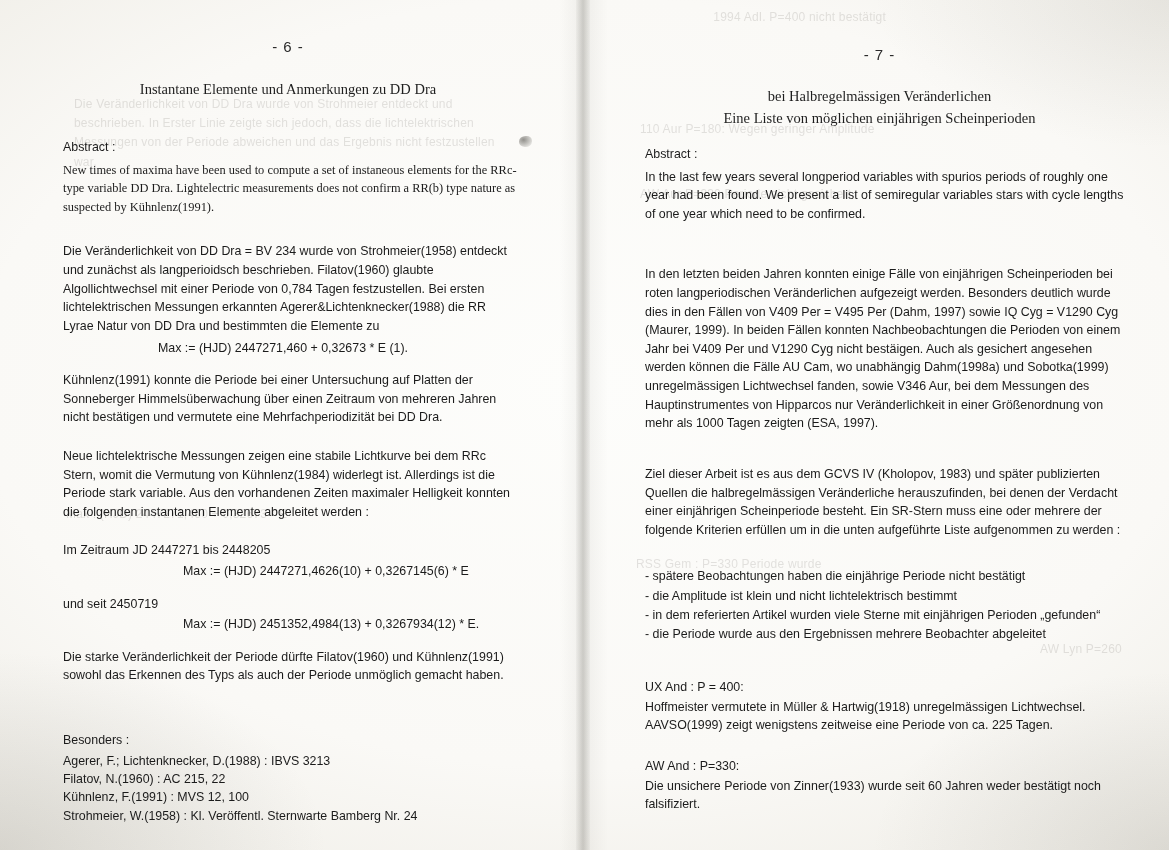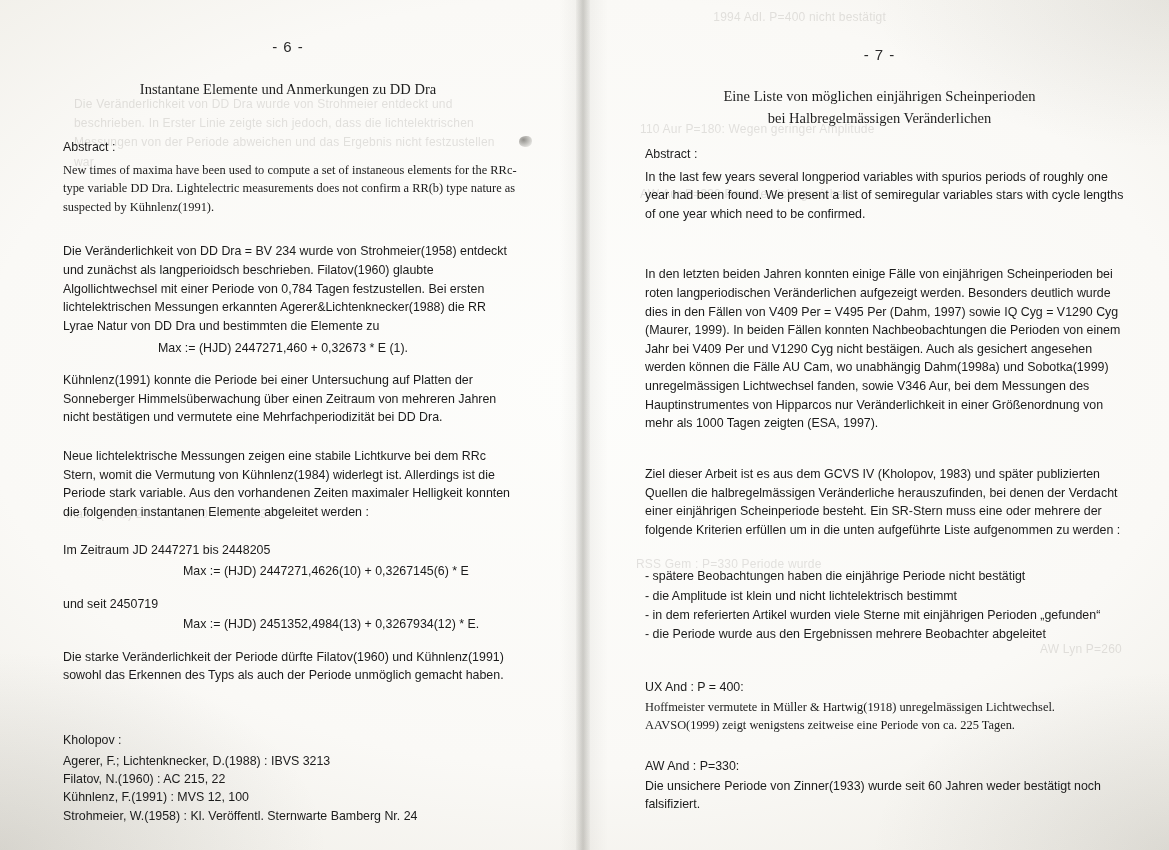--- a/index.html
+++ b/index.html
@@ -178,53 +178,53 @@
       <p class="gap-md">Neue lichtelektrische Messungen zeigen eine stabile Lichtkurve bei dem RRc Stern, womit die Vermutung von Kühnlenz(1984) widerlegt ist. Allerdings ist die Periode stark variable. Aus den vorhandenen Zeiten maximaler Helligkeit konnten die folgenden instantanen Elemente abgeleitet werden :</p>
 
       <p class="lbl">Im Zeitraum JD 2447271 bis 2448205</p>
       <p class="formula-2">Max := (HJD) 2447271,4626(10) + 0,3267145(6) * E</p>
 
       <p class="lbl">und seit 2450719</p>
       <p class="formula-2">Max := (HJD) 2451352,4984(13) + 0,3267934(12) * E.</p>
 
       <p style="margin-top:14px;margin-bottom:46px;">Die starke Veränderlichkeit der Periode dürfte Filatov(1960) und Kühnlenz(1991) sowohl das Erkennen des Typs als auch der Periode unmöglich gemacht haben.</p>
 
-      <p class="lit-head">Kholopov :</p>
+      <p class="lit-head">Besonders :</p>
       <p class="lit-line">Agerer, F.; Lichtenknecker, D.(1988) : IBVS 3213</p>
       <p class="lit-line">Filatov, N.(1960) : AC 215, 22</p>
       <p class="lit-line">Kühnlenz, F.(1991) : MVS 12, 100</p>
       <p class="lit-line">Strohmeier, W.(1958) : Kl. Veröffentl. Sternwarte Bamberg Nr. 24</p>
 
     </div>
 
     <div class="smudge"></div>
   </div>
 
   <div class="page page-right">
     <div class="folio">- 7 -</div>
     <div class="title">
+      <div>bei Halbregelmässigen Veränderlichen</div>
       <div>Eine Liste von möglichen einjährigen Scheinperioden</div>
-      <div>bei Halbregelmässigen Veränderlichen</div>
     </div>
 
     <div class="body-col">
       <p class="tight">Abstract :</p>
       <p style="margin-bottom:42px;">In the last few years several longperiod variables with spurios periods of roughly one year had been found. We present a list of  semiregular variables stars with cycle lengths of one year which need to be confirmed.</p>
 
       <p style="margin-bottom:32px;">In den letzten beiden Jahren konnten einige Fälle von einjährigen Scheinperioden bei roten langperiodischen Veränderlichen aufgezeigt werden. Besonders deutlich wurde dies in den Fällen von V409 Per = V495 Per (Dahm, 1997) sowie IQ Cyg = V1290 Cyg (Maurer, 1999). In beiden Fällen konnten Nachbeobachtungen die Perioden von einem Jahr bei V409 Per und V1290 Cyg nicht bestäigen. Auch als gesichert angesehen werden können die Fälle AU Cam, wo unabhängig Dahm(1998a) und Sobotka(1999) unregelmässigen Lichtwechsel fanden, sowie V346 Aur, bei dem Messungen des Hauptinstrumentes von Hipparcos nur Veränderlichkeit in einer Größenordnung von mehr als 1000 Tagen zeigten (ESA, 1997).</p>
 
       <p style="margin-bottom:28px;">Ziel dieser Arbeit ist es aus dem GCVS IV (Kholopov, 1983) und später publizierten Quellen die halbregelmässigen Veränderliche herauszufinden, bei denen der Verdacht einer einjährigen Scheinperiode besteht. Ein SR-Stern muss eine oder mehrere der folgende Kriterien erfüllen um in die unten aufgeführte Liste aufgenommen zu werden :</p>
 
       <p class="list-line">- spätere Beobachtungen haben die einjährige Periode nicht bestätigt</p>
       <p class="list-line">- die Amplitude ist klein und nicht lichtelektrisch bestimmt</p>
       <p class="list-line">- in dem referierten Artikel wurden viele Sterne mit einjährigen Perioden „gefunden“</p>
       <p class="list-line" style="margin-bottom:34px;">- die Periode wurde aus den Ergebnissen mehrere Beobachter abgeleitet</p>
 
       <p class="entry-head">UX And : P = 400:</p>
-      <p class="entry-body" style="margin-bottom:22px;font-family:Liberation Serif, serif;">Hoffmeister vermutete in Müller &amp; Hartwig(1918) unregelmässigen Lichtwechsel. AAVSO(1999) zeigt wenigstens zeitweise eine Periode von ca. 225 Tagen.</p>
+      <p class="entry-body" style="margin-bottom:22px;">Hoffmeister vermutete in Müller &amp; Hartwig(1918) unregelmässigen Lichtwechsel. AAVSO(1999) zeigt wenigstens zeitweise eine Periode von ca. 225 Tagen.</p>
 
       <p class="entry-head">AW And : P=330:</p>
       <p class="entry-body" style="margin-bottom:22px;">Die unsichere Periode von Zinner(1933) wurde seit 60 Jahren weder bestätigt noch falsifiziert.</p>
 
     </div>
   </div>
 
 </div>
 
 </body></html>

